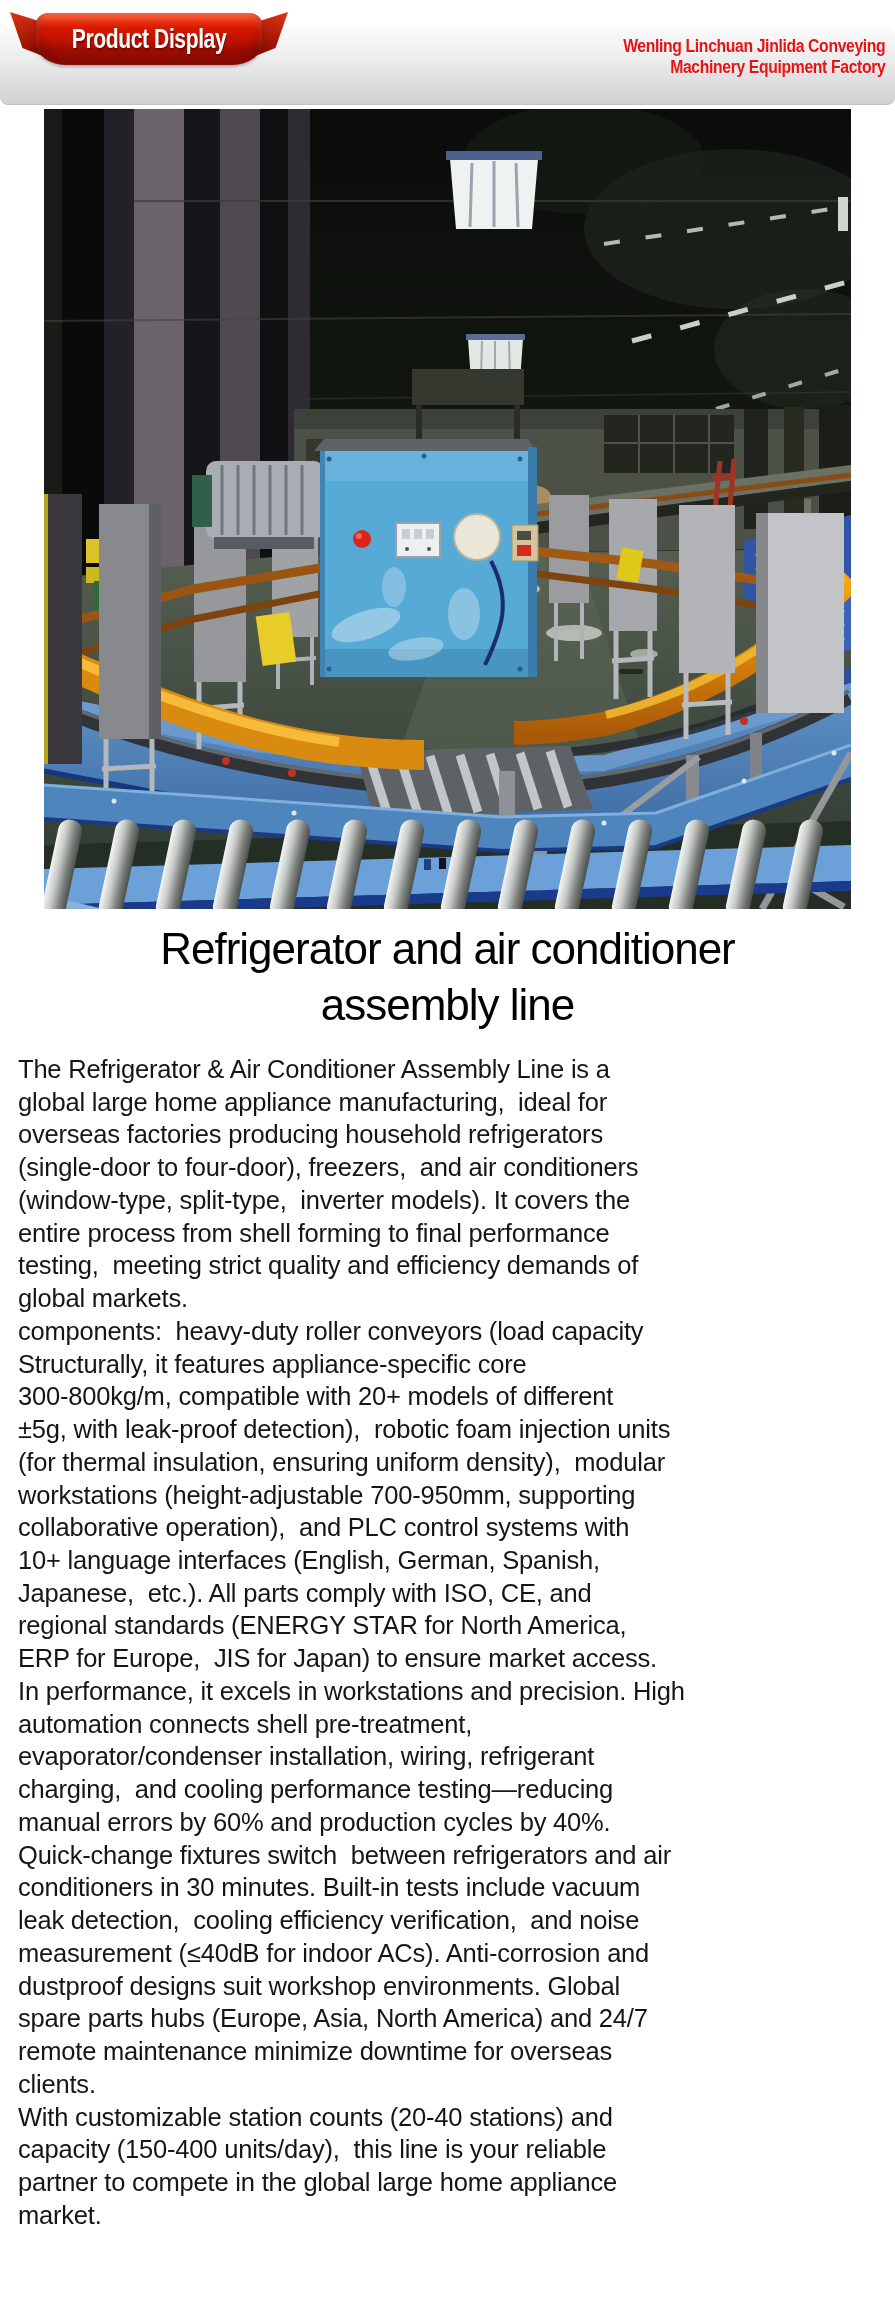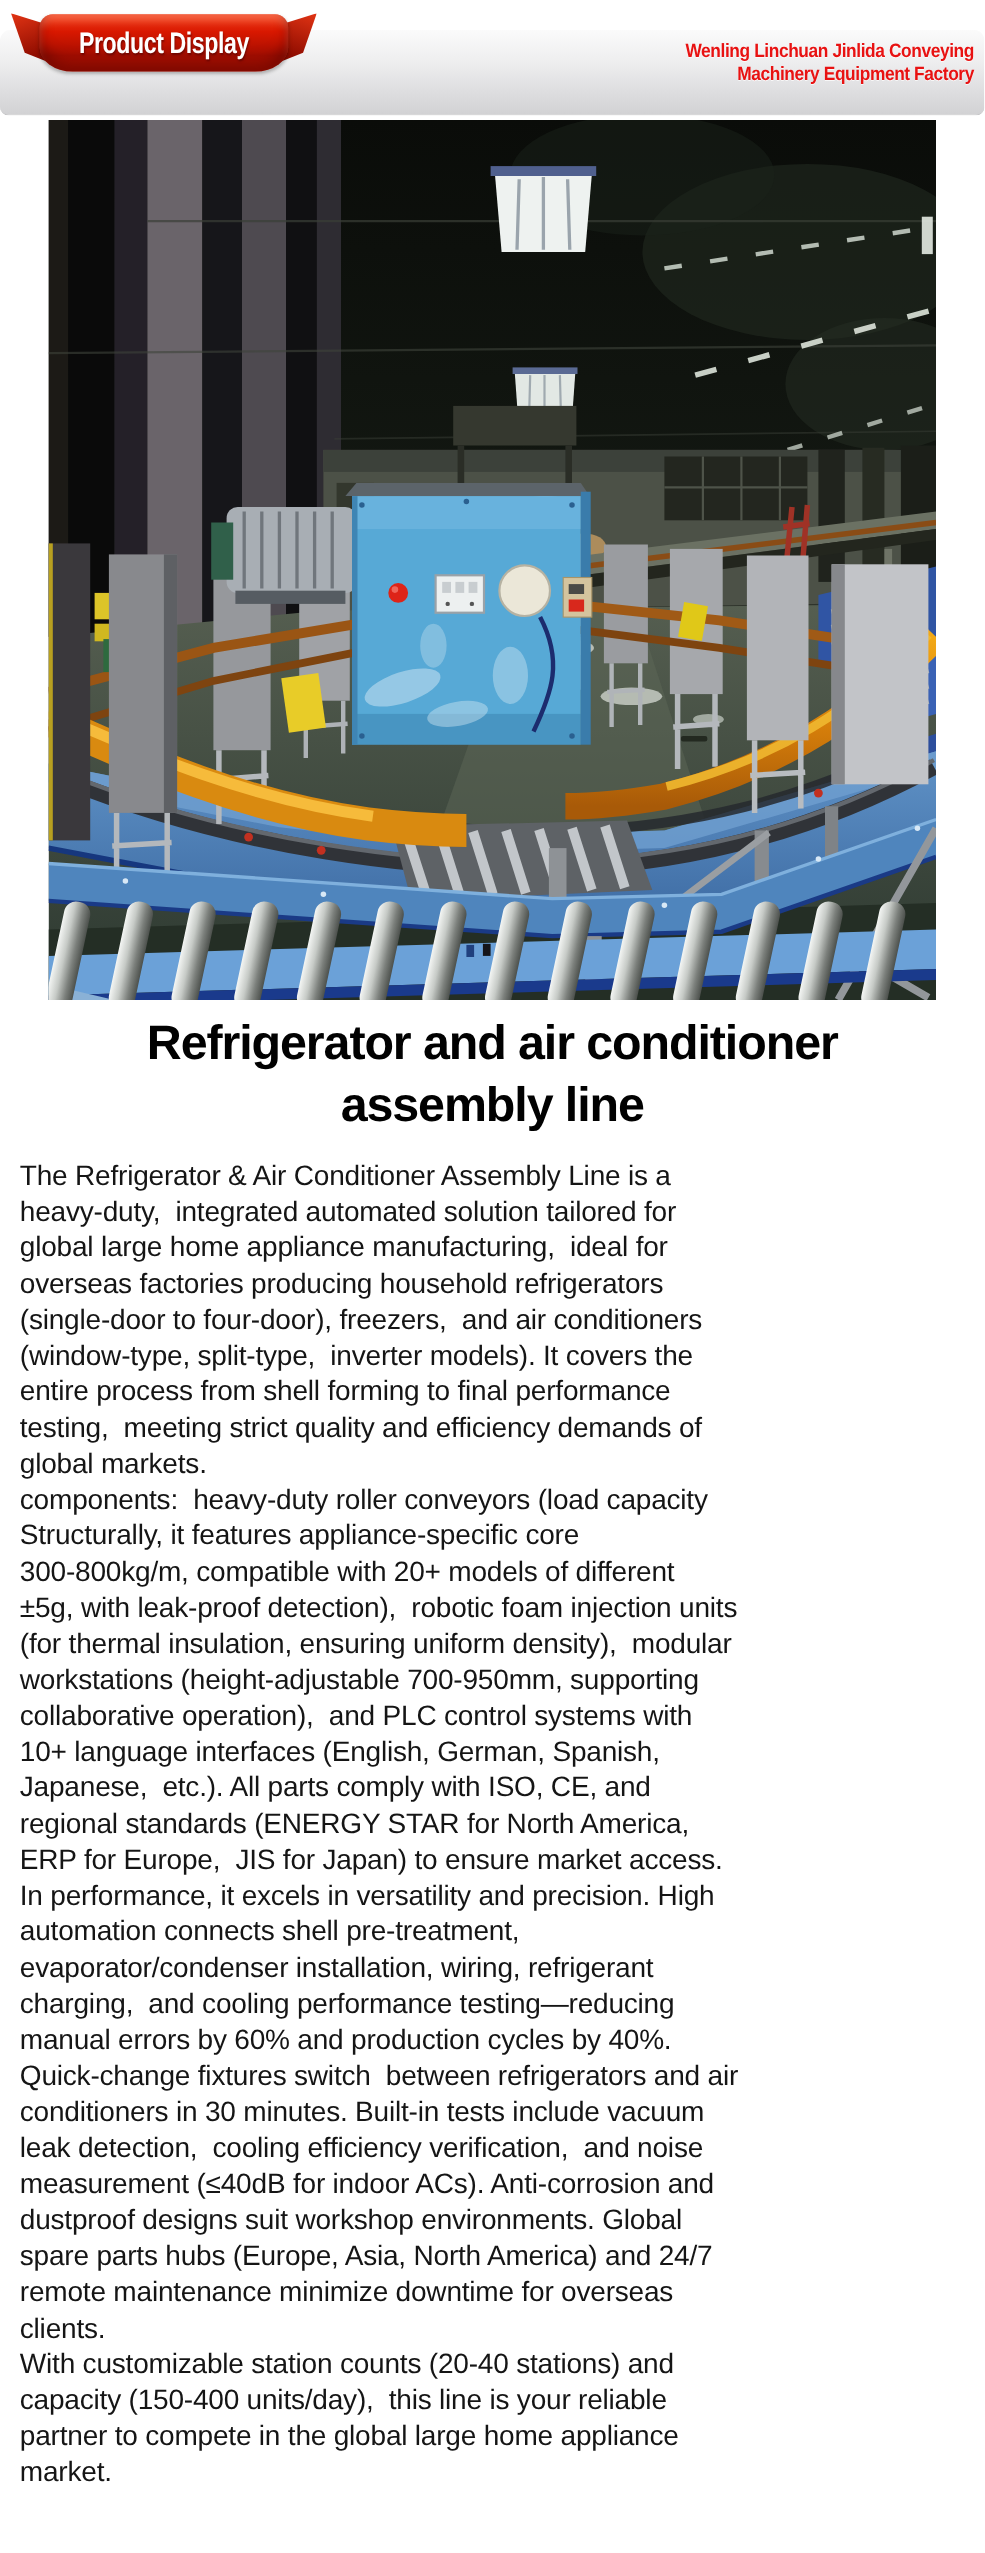--- a/index.html
+++ b/index.html
@@ -25,21 +25,21 @@
   .company{position:absolute;right:10px;top:36px;text-align:right;color:#e81212;
     font-weight:bold;font-size:17.5px;line-height:21px;letter-spacing:-.4px;
     transform:scaleX(.9);transform-origin:right center;
     text-shadow:0 1px 0 rgba(255,255,255,.7);white-space:nowrap;}
 
   
   .photo{margin:29px auto 0;width:807px;height:800px;display:block;overflow:hidden;}
   .photo svg{display:block;}
 
   
-  .title{margin:12px 0 0;text-align:center;color:#010101;font-weight:bold;
+  .title{margin:12px 0 0;text-align:center;color:#010101;font-weight:normal;
     font-size:44px;line-height:56px;letter-spacing:-1px;}
 
   
   .desc{margin-top:20px;padding:0 16px 0 18px;color:#151515;
     font-size:25.5px;line-height:32.74px;}
   .desc .line{white-space:pre;letter-spacing:-.2px;}
 </style>
 </head>
 <body>
 
@@ -297,40 +297,39 @@
     </svg>
   </figure>
 
   <h1 class="title">
     <span>Refrigerator and air conditioner</span><br>
     <span>assembly line</span>
   </h1>
 
   <div class="desc">
       <div class="line">The Refrigerator &amp; Air Conditioner Assembly Line is a</div>
-      <div class="line">heavy-duty,  integrated automated solution tailored for</div>
       <div class="line">global large home appliance manufacturing,  ideal for</div>
       <div class="line">overseas factories producing household refrigerators</div>
       <div class="line">(single-door to four-door), freezers,  and air conditioners</div>
       <div class="line">(window-type, split-type,  inverter models). It covers the</div>
       <div class="line">entire process from shell forming to final performance</div>
       <div class="line">testing,  meeting strict quality and efficiency demands of</div>
       <div class="line">global markets.</div>
       <div class="line">components:  heavy-duty roller conveyors (load capacity</div>
       <div class="line">Structurally, it features appliance-specific core</div>
       <div class="line">300-800kg/m, compatible with 20+ models of different</div>
       <div class="line">±5g, with leak-proof detection),  robotic foam injection units</div>
       <div class="line">(for thermal insulation, ensuring uniform density),  modular</div>
       <div class="line">workstations (height-adjustable 700-950mm, supporting</div>
       <div class="line">collaborative operation),  and PLC control systems with</div>
       <div class="line">10+ language interfaces (English, German, Spanish,</div>
       <div class="line">Japanese,  etc.). All parts comply with ISO, CE, and</div>
       <div class="line">regional standards (ENERGY STAR for North America,</div>
       <div class="line">ERP for Europe,  JIS for Japan) to ensure market access.</div>
-      <div class="line">In performance, it excels in versatility and precision. High</div>
+      <div class="line">In performance, it excels in workstations and precision. High</div>
       <div class="line">automation connects shell pre-treatment,</div>
       <div class="line">evaporator/condenser installation, wiring, refrigerant</div>
       <div class="line">charging,  and cooling performance testing—reducing</div>
       <div class="line">manual errors by 60% and production cycles by 40%.</div>
       <div class="line">Quick-change fixtures switch  between refrigerators and air</div>
       <div class="line">conditioners in 30 minutes. Built-in tests include vacuum</div>
       <div class="line">leak detection,  cooling efficiency verification,  and noise</div>
       <div class="line">measurement (≤40dB for indoor ACs). Anti-corrosion and</div>
       <div class="line">dustproof designs suit workshop environments. Global</div>
       <div class="line">spare parts hubs (Europe, Asia, North America) and 24/7</div>

